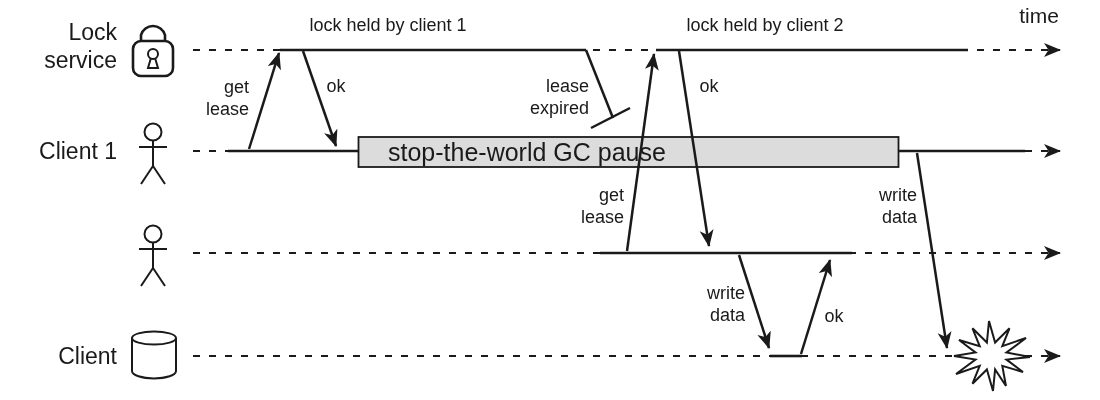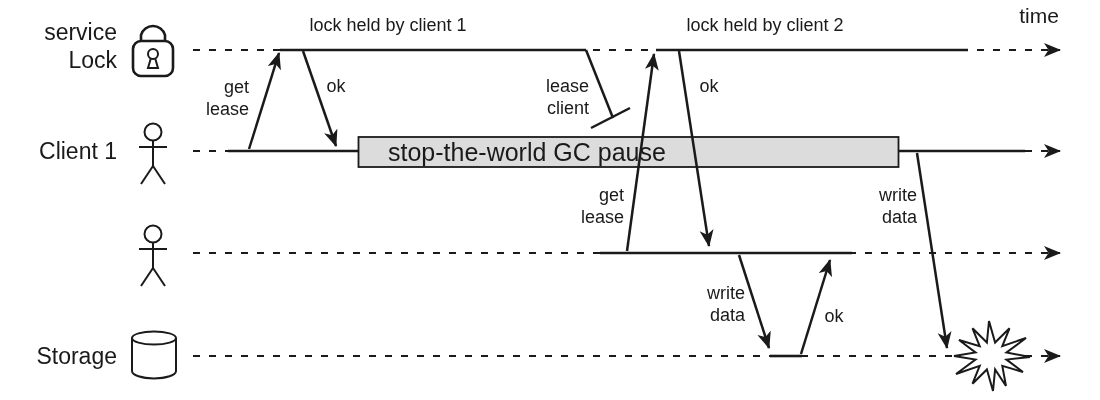--- a/index.html
+++ b/index.html
@@ -92,39 +92,39 @@
 
     <g>
       <path class="thin fillw" d="M132,338 L132,371 A22,7.5 0 0 0 176,371 L176,338"></path>
       <ellipse class="thin fillw" cx="154" cy="338" rx="22" ry="6.5"></ellipse>
     </g>
 
     <polygon points="1030,357 1006.5,359.6 1023,372 1002.3,365.9 1006,386 995.1,369.5 993,391 986.9,369.5 972.5,383.7 979.7,365.9 956,374 975.5,359.6 954,356 975.5,352.4 959,340 979.7,346.1 972.5,328.3 986.9,342.5 989,321 995.1,342.5 1009.5,328.3 1002.3,346.1 1026,338 1006.5,352.4" style="fill:#ffffff;stroke:var(--line);stroke-width:2"></polygon>
   </svg>
 
   <div class="lbl lane" style="top:18px">
+    <div>Lock</div>
     <div>service</div>
-    <div>Lock</div>
   </div>
   <div class="lbl lane" style="top:137px">Client 1</div>
-  <div class="lbl lane" style="top:342px">Storage</div>
+  <div class="lbl lane" style="top:342px">Client</div>
 
   <div class="lbl span-lbl" style="left:388px;top:14px">lock held by client 1</div>
   <div class="lbl span-lbl" style="left:765px;top:14px">lock held by client 2</div>
   <div class="lbl time-lbl" style="left:1039px;top:4px">time</div>
   <div class="lbl gc-lbl" style="left:388px;top:141px">stop-the-world GC pause</div>
 
   <div class="lbl ann2" style="left:180px;top:76px;width:69px">
     <div>get</div>
     <div>lease</div>
   </div>
   <div class="lbl ann cx" style="left:336px;top:75px">ok</div>
   <div class="lbl ann2" style="left:500px;top:75px;width:89px">
     <div>lease</div>
-    <div>client</div>
+    <div>expired</div>
   </div>
   <div class="lbl ann2" style="left:555px;top:184px;width:69px">
     <div>get</div>
     <div>lease</div>
   </div>
   <div class="lbl ann cx" style="left:709px;top:75px">ok</div>
   <div class="lbl ann2" style="left:676px;top:282px;width:69px">
     <div>write</div>
     <div>data</div>
   </div>

